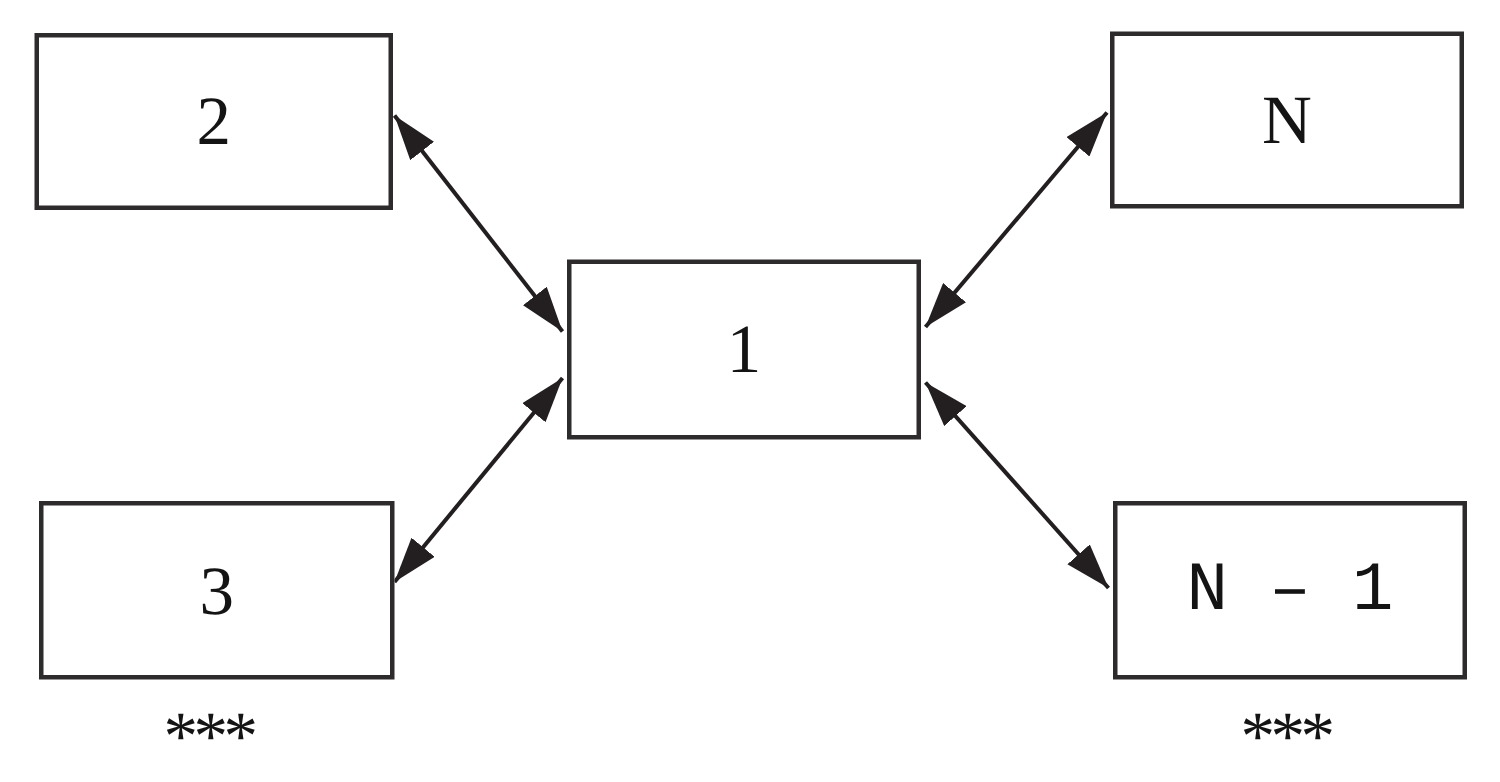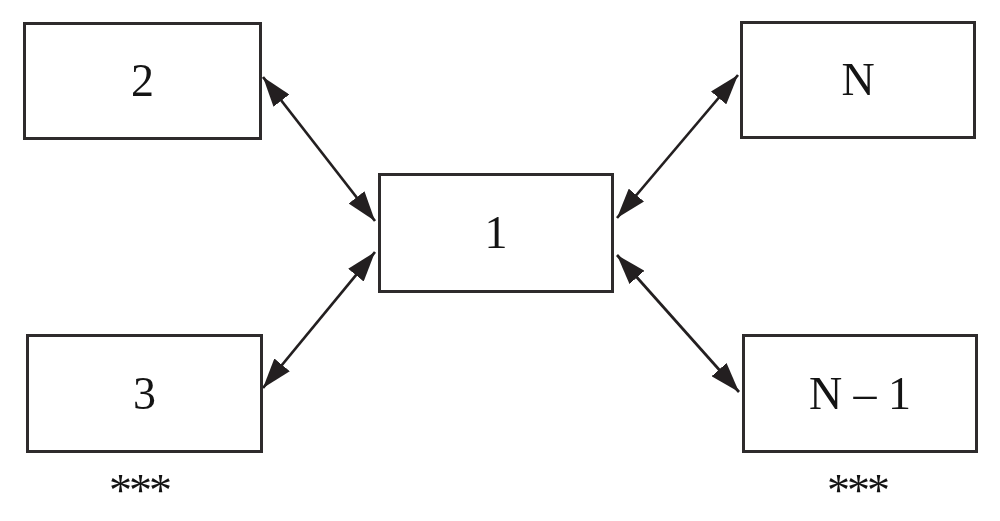--- a/index.html
+++ b/index.html
@@ -37,21 +37,21 @@
   }
   .node-label {
     font-size: 46px;
     color: #141414;
     line-height: 1;
     white-space: nowrap;
   }
   .box-top-left     { left: 23px;  top: 22px;  width: 239px; height: 118px; }
   .box-top-right    { left: 740px; top: 21px;  width: 236px; height: 118px; }
   .box-bottom-left  { left: 26px;  top: 334px; width: 237px; height: 119px; }
-  .box-bottom-right { left: 742px; top: 334px; width: 236px; height: 119px; }
+  .box-bottom-right { left: 742px; top: 334px; width: 236px; height: 119px; font-family: Liberation Mono, monospace; }
   .box-center       { left: 378px; top: 173px; width: 236px; height: 120px; }
   .ellipsis {
     position: absolute;
     width: 120px;
     top: 468px;
     font-size: 46px;
     line-height: 1;
     letter-spacing: -3px;
     text-align: center;
     color: #141414;

